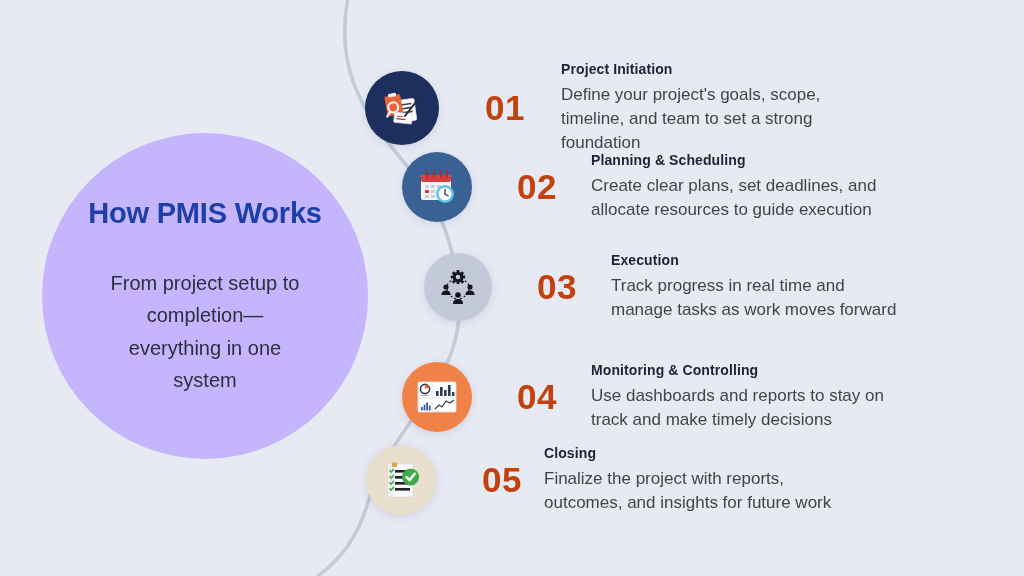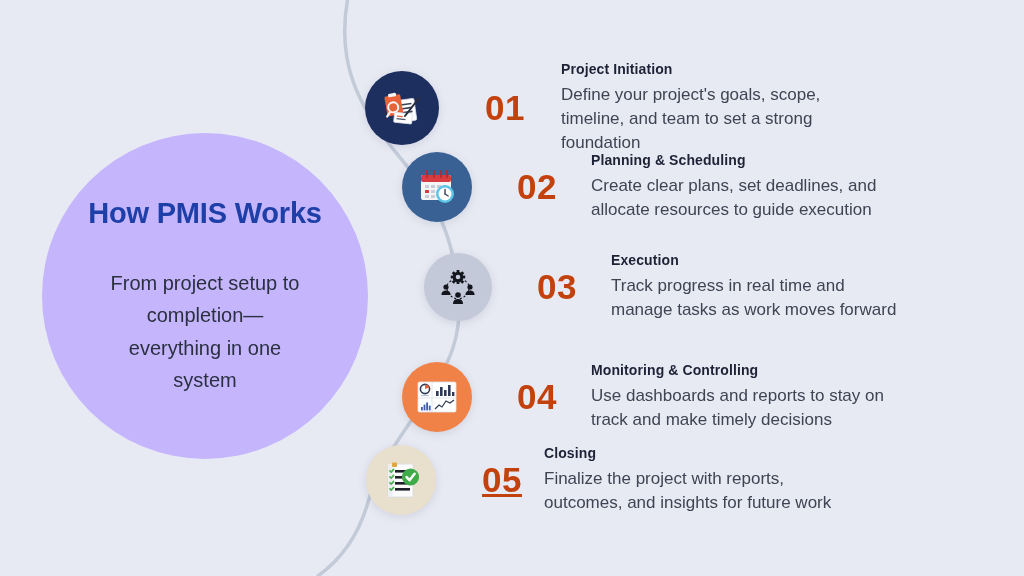--- a/index.html
+++ b/index.html
@@ -131,21 +131,21 @@
   .step-03 .step-number { width: 84px; margin-left: 23px; }
   .step-03 .step-text { width: 290px; margin-left: 12px; }
 
   .step-04 { left: 402px; top: 362px; }
   .step-04 .step-badge { width: 70px; height: 70px; background: #f08247; }
   .step-04 .step-number { width: 84px; margin-left: 23px; }
   .step-04 .step-text { width: 300px; margin-left: 12px; }
 
   .step-05 { left: 366px; top: 445px; }
   .step-05 .step-badge { width: 70px; height: 70px; background: #e8dfcd; }
-  .step-05 .step-number { width: 84px; margin-left: 24px; text-decoration: underline; }
+  .step-05 .step-number { width: 84px; margin-left: 24px; }
   .step-05 .step-text { width: 300px; }
 </style>
 </head>
 <body>
 
 <div class="infographic">
 
   <svg class="curve-layer" viewBox="0 0 1024 576" width="1024" height="576">
     <path d="M 352 -20 C 330 60, 360 110, 402 160
              C 440 206, 452 238, 458 286

